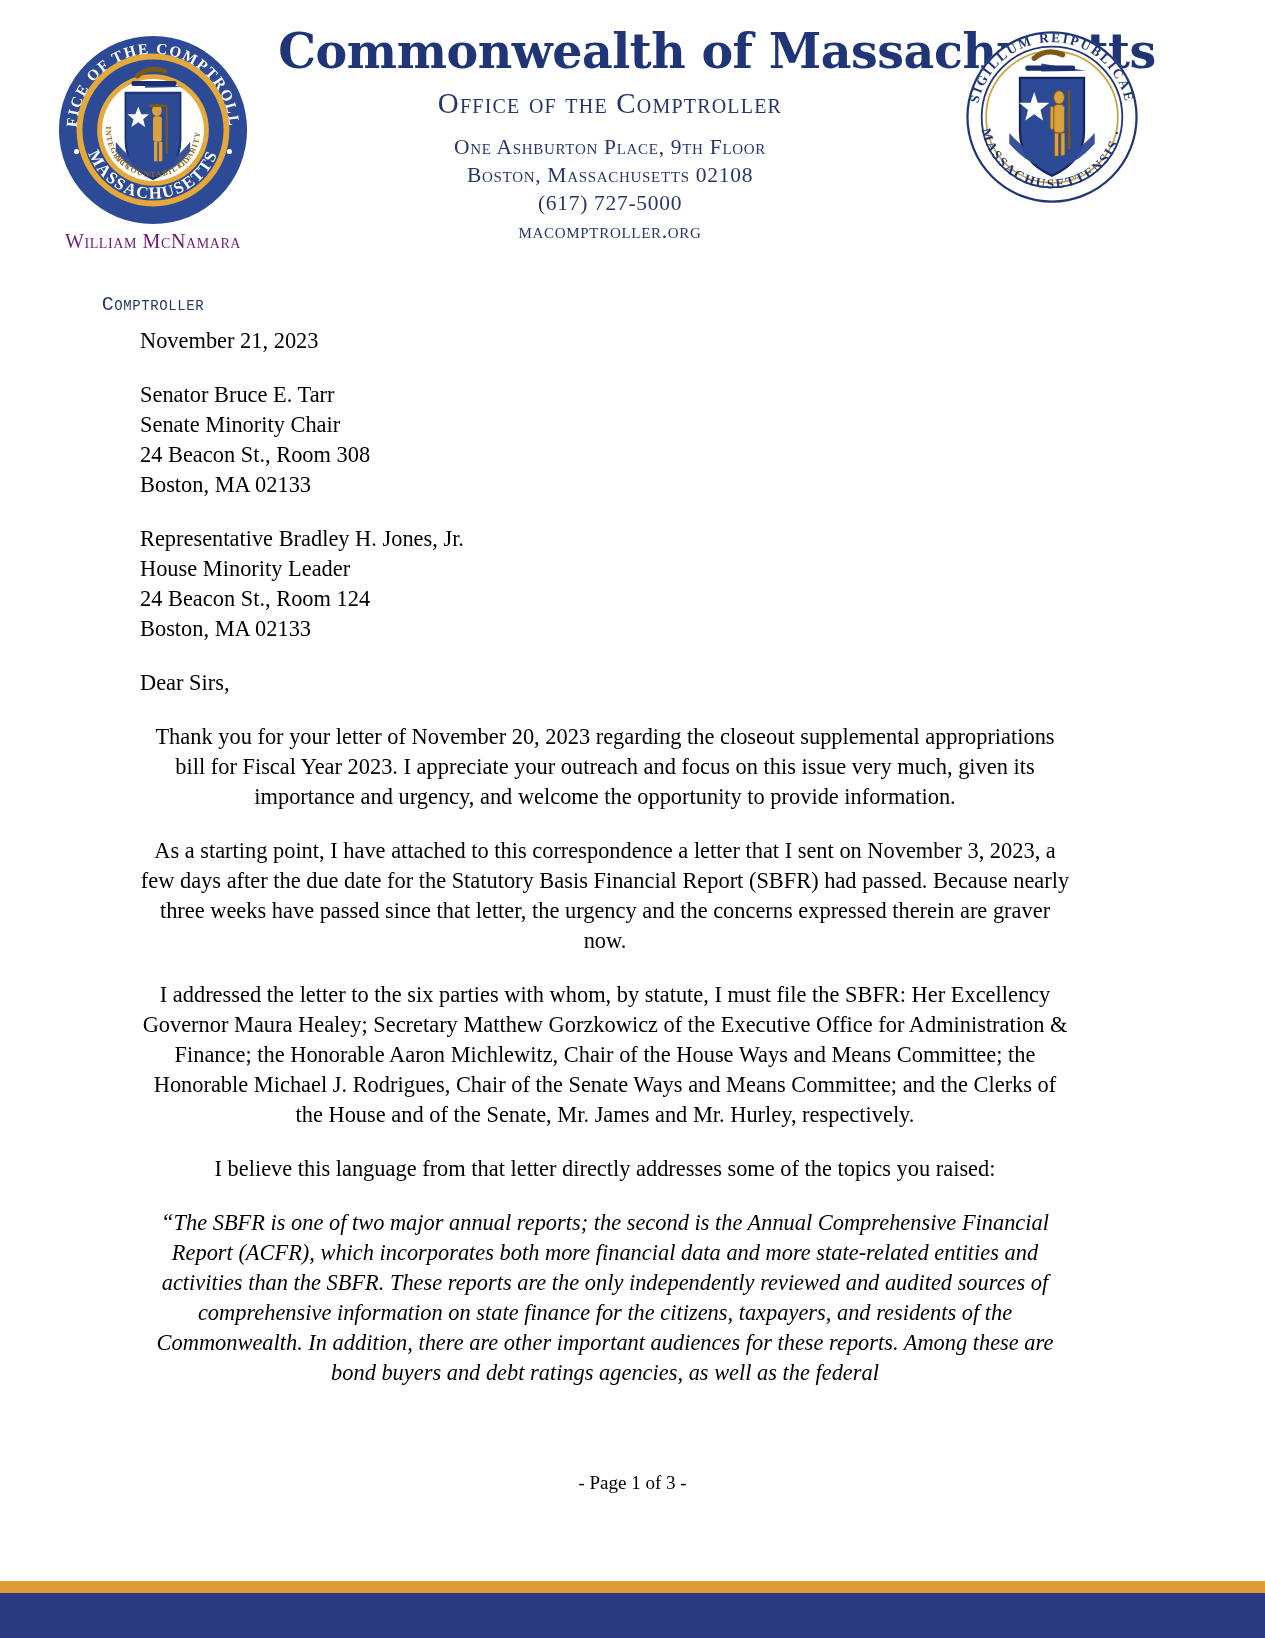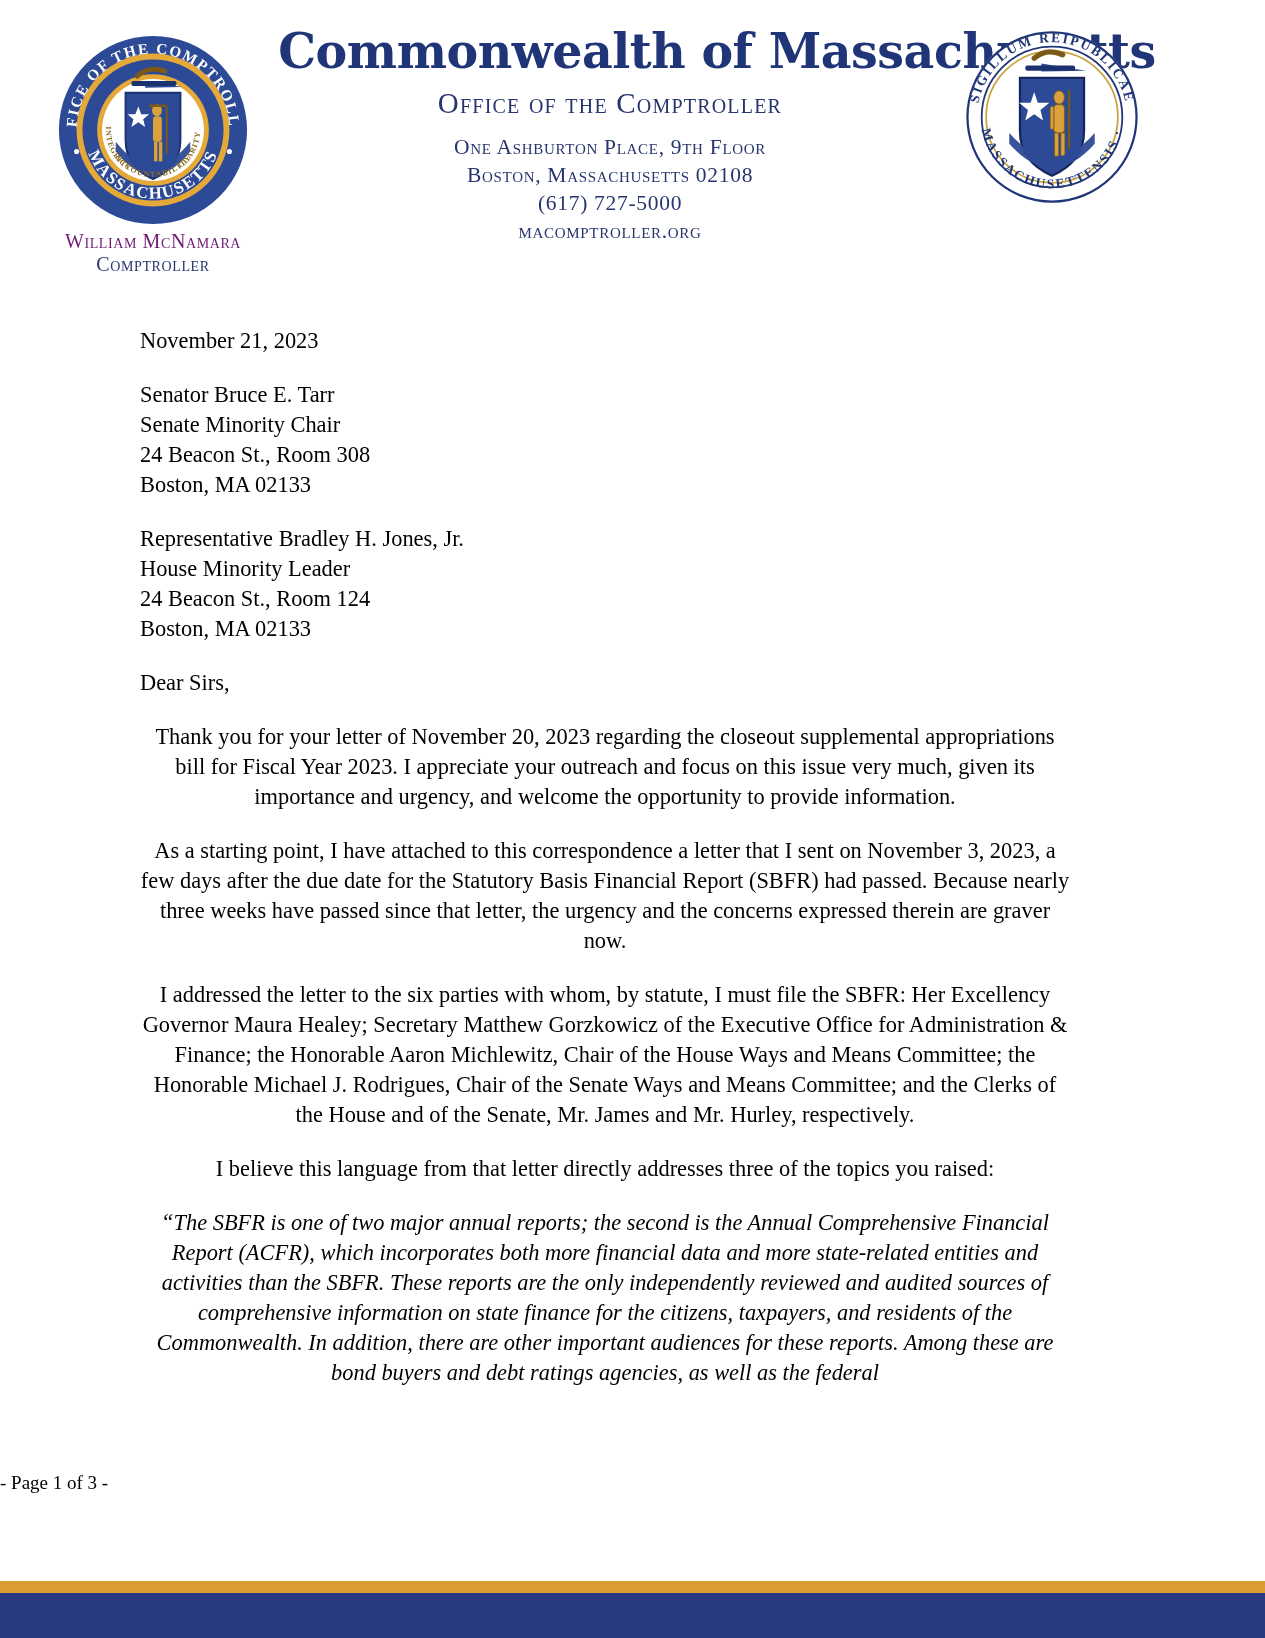--- a/index.html
+++ b/index.html
@@ -46,25 +46,26 @@
     color: #701a75;
     font-family: "Liberation Serif", serif;
     font-size: 20px;
     letter-spacing: 0.6px;
     font-variant: small-caps;
     line-height: 1.15;
     white-space: nowrap;
   }
   .officer-title {
     color: #27356e;
-    font-family: Liberation Serif, serif;
+    font-family: Liberation Mono, monospace;
     font-size: 20px;
     letter-spacing: 0.6px;
     font-variant: small-caps;
     line-height: 1.15;
+    margin-top: 40px;
   }
 
   
   .head-center {
     position: absolute;
     left: 268px;
     top: 26px;
     width: 684px;
     text-align: center;
   }
@@ -137,21 +138,21 @@
   .para.quote {
     font-style: italic;
   }
 
   
   .footer-page {
     position: absolute;
     left: 0;
     top: 1472px;
     width: 1265px;
-    text-align: left;
+    text-align: center;
     color: #000000;
     font-family: "Liberation Serif", serif;
     font-size: 19px;
   }
   .bar-gold {
     position: absolute;
     left: 0;
     top: 1581px;
     width: 1265px;
     height: 12px;
@@ -298,21 +299,21 @@
       <div>House Minority Leader</div>
       <div>24 Beacon St., Room 124</div>
       <div>Boston, MA  02133</div>
     </div>
 
     <div class="salutation">Dear Sirs,</div>
 
     <p class="para">Thank you for your letter of November 20, 2023 regarding the closeout supplemental appropriations bill for Fiscal Year 2023.  I appreciate your outreach and focus on this issue very much, given its importance and urgency, and welcome the opportunity to provide information.</p>
     <p class="para">As a starting point, I have attached to this correspondence a letter that I sent on November 3, 2023, a few days after the due date for the Statutory Basis Financial Report (SBFR) had passed.  Because nearly three weeks have passed since that letter, the urgency and the concerns expressed therein are graver now.</p>
     <p class="para">I addressed the letter to the six parties with whom, by statute, I must file the SBFR:  Her Excellency Governor Maura Healey; Secretary Matthew Gorzkowicz of the Executive Office for Administration &amp; Finance; the Honorable Aaron Michlewitz, Chair of the House Ways and Means Committee; the Honorable Michael J. Rodrigues, Chair of the Senate Ways and Means Committee; and the Clerks of the House and of the Senate, Mr. James and Mr. Hurley, respectively.</p>
-    <p class="para">I believe this language from that letter directly addresses three of the topics you raised:</p>
+    <p class="para">I believe this language from that letter directly addresses some of the topics you raised:</p>
     <p class="para quote">“The SBFR is one of two major annual reports; the second is the Annual Comprehensive Financial Report (ACFR), which incorporates both more financial data and more state-related entities and activities than the SBFR.  These reports are the only independently reviewed and audited sources of comprehensive information on state finance for the citizens, taxpayers, and residents of the Commonwealth.  In addition, there are other important audiences for these reports.  Among these are bond buyers and debt ratings agencies, as well as the federal</p>
   </div>
 
   <div class="footer-page">- Page 1 of 3 -</div>
   <div class="bar-gold"></div>
   <div class="bar-navy"></div>
 
 </div>
 
 </body></html>

